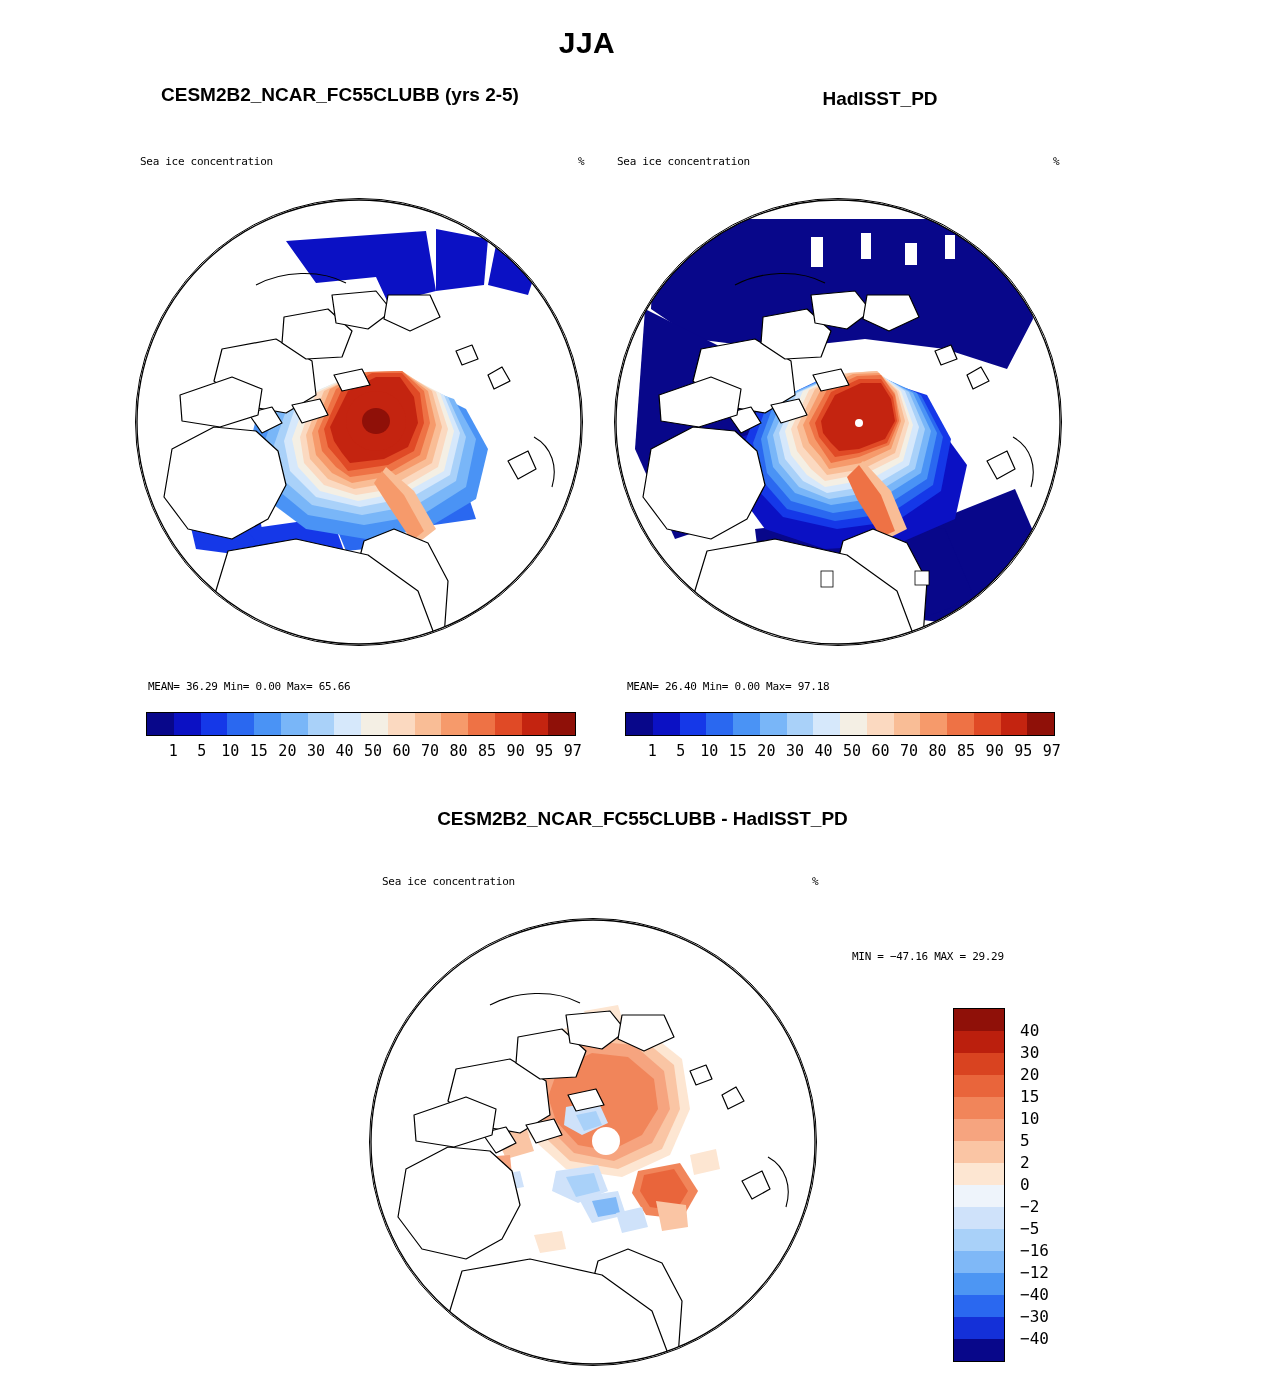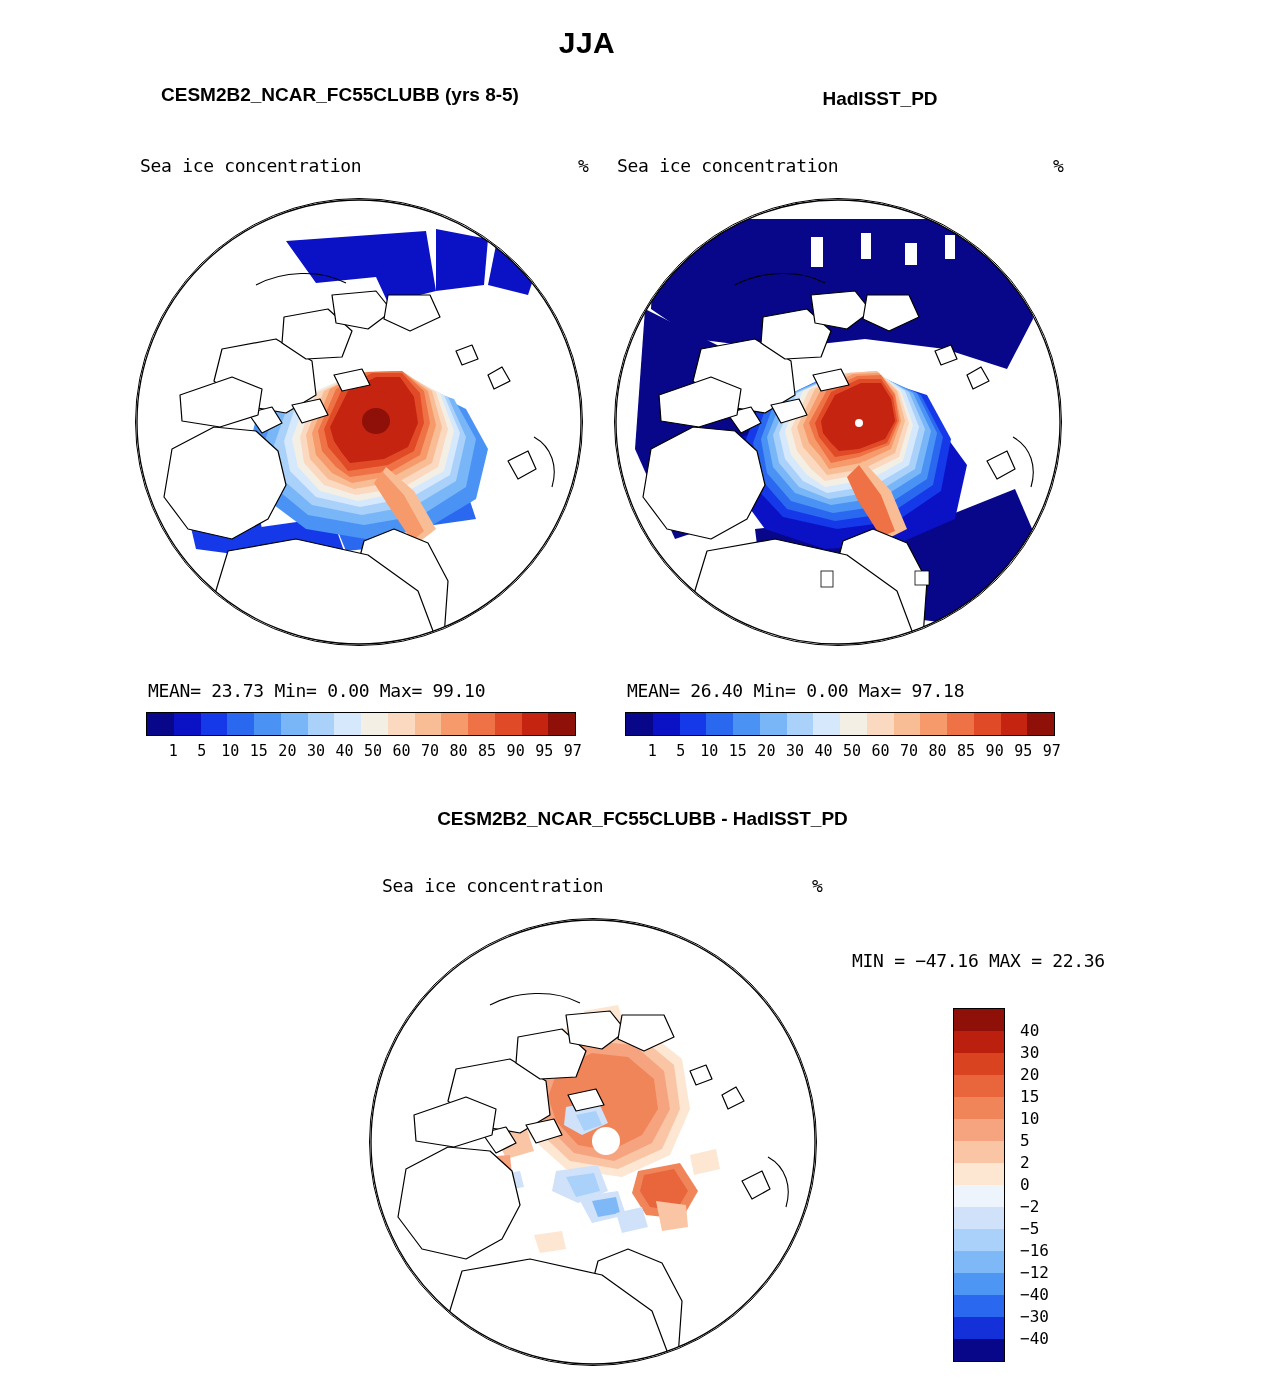--- a/index.html
+++ b/index.html
@@ -40,21 +40,21 @@
   #panel-c-title {
     top: 808px; left: 0; width: 1285px;
     text-align: center;
     font-size: 19px;
     font-weight: bold;
   }
 
   
   .plotfont {
     font-family: "DejaVu Sans Mono", "Liberation Mono", monospace;
-    font-size: 18px;
+    font-size: 11px;
     letter-spacing: -0.3px;
   }
   #panel-a-varlabel { top: 155px; left: 140px; }
   #panel-a-units    { top: 155px; left: 578px; }
   #panel-b-varlabel { top: 155px; left: 617px; }
   #panel-b-units    { top: 155px; left: 1053px; }
   #panel-c-varlabel { top: 875px; left: 382px; }
   #panel-c-units    { top: 875px; left: 812px; }
 
   #panel-a-stats { top: 680px; left: 148px; }
@@ -111,21 +111,21 @@
     position: absolute;
     left: 8px;
     transform: translateY(-50%);
   }
 </style>
 </head>
 <body>
 
 <div class="abs" id="main-title">JJA</div>
 
-<div class="abs" id="panel-a-title">CESM2B2_NCAR_FC55CLUBB (yrs 8-5)</div>
+<div class="abs" id="panel-a-title">CESM2B2_NCAR_FC55CLUBB (yrs 2-5)</div>
 <div class="abs plotfont" id="panel-a-varlabel">Sea ice concentration</div>
 <div class="abs plotfont" id="panel-a-units">%</div>
 
 <div class="mapcircle" style="top:198px; left:135px; width:446px; height:446px;">
   <svg width="446" height="446" viewBox="0 0 446 446">
     <defs>
       <clipPath id="clipA">
           <circle cx="223" cy="223" r="222"></circle>
         </clipPath>
     </defs>
@@ -184,21 +184,21 @@
 
       <g fill="none" stroke="#000000" stroke-width="1.1">
         <path d="M398,238 C416,248 422,268 416,288"></path>
         <path d="M120,86 C146,72 184,70 210,84"></path>
       </g>
     </g>
     <circle cx="223" cy="223" r="222" fill="none" stroke="#000" stroke-width="1.3"></circle>
   </svg>
 </div>
 
-<div class="abs plotfont" id="panel-a-stats">MEAN=  23.73  Min=   0.00  Max=  99.10</div>
+<div class="abs plotfont" id="panel-a-stats">MEAN=  36.29  Min=   0.00  Max=  65.66</div>
 
 <div class="cbar-h" style="top:712px; left:146px; width:428px;">
   <div style="background:#08078a"></div>
     <div style="background:#0b11c4"></div>
   <div style="background:#1538e8"></div>
     <div style="background:#2a68f0"></div>
   <div style="background:#4a93f5"></div>
     <div style="background:#79b6f8"></div>
   <div style="background:#a9d1f9"></div>
     <div style="background:#d6e8fb"></div>
@@ -335,21 +335,21 @@
   <span>80</span>
   <span>85</span>
   <span>90</span>
   <span>95</span>
   <span>97</span>
 </div>
 
 <div class="abs" id="panel-c-title">CESM2B2_NCAR_FC55CLUBB - HadISST_PD</div>
 <div class="abs plotfont" id="panel-c-varlabel">Sea ice concentration</div>
 <div class="abs plotfont" id="panel-c-units">%</div>
-<div class="abs plotfont" id="panel-c-stats">MIN = −47.16 MAX =  22.36</div>
+<div class="abs plotfont" id="panel-c-stats">MIN = −47.16 MAX =  29.29</div>
 
 <div class="mapcircle" style="top:918px; left:369px; width:446px; height:446px;">
   <svg width="446" height="446" viewBox="0 0 446 446">
     <defs>
       <clipPath id="clipC">
           <circle cx="223" cy="223" r="222"></circle>
         </clipPath>
     </defs>
     <g clip-path="url(#clipC)">
       <rect x="0" y="0" width="446" height="446" fill="#ffffff"></rect>

